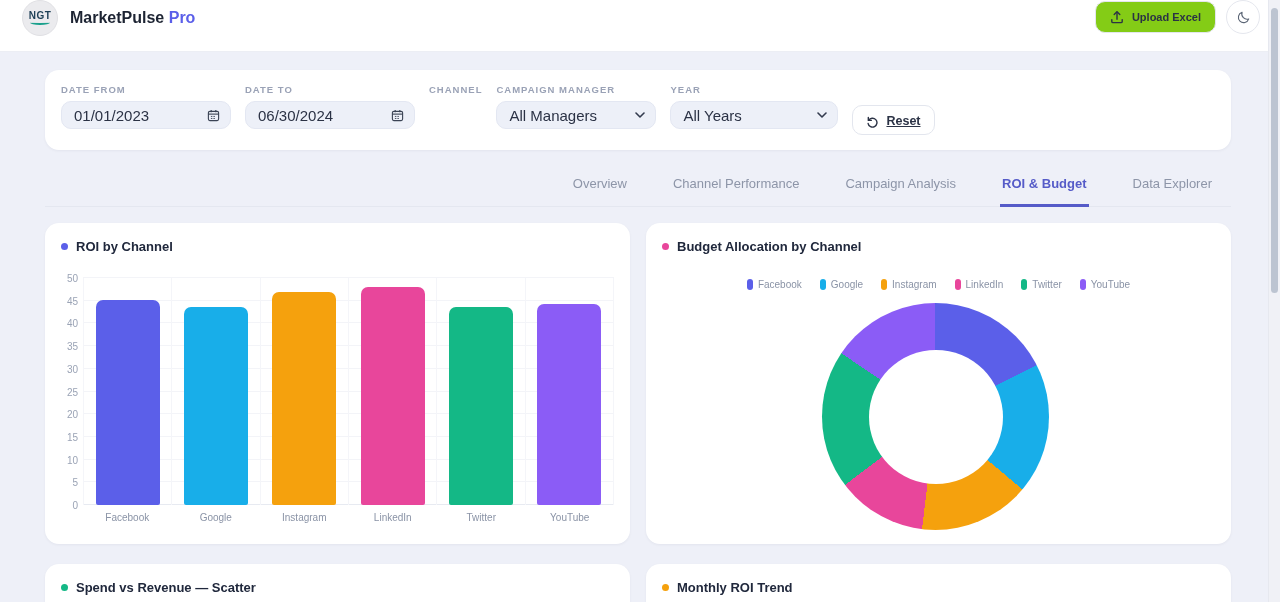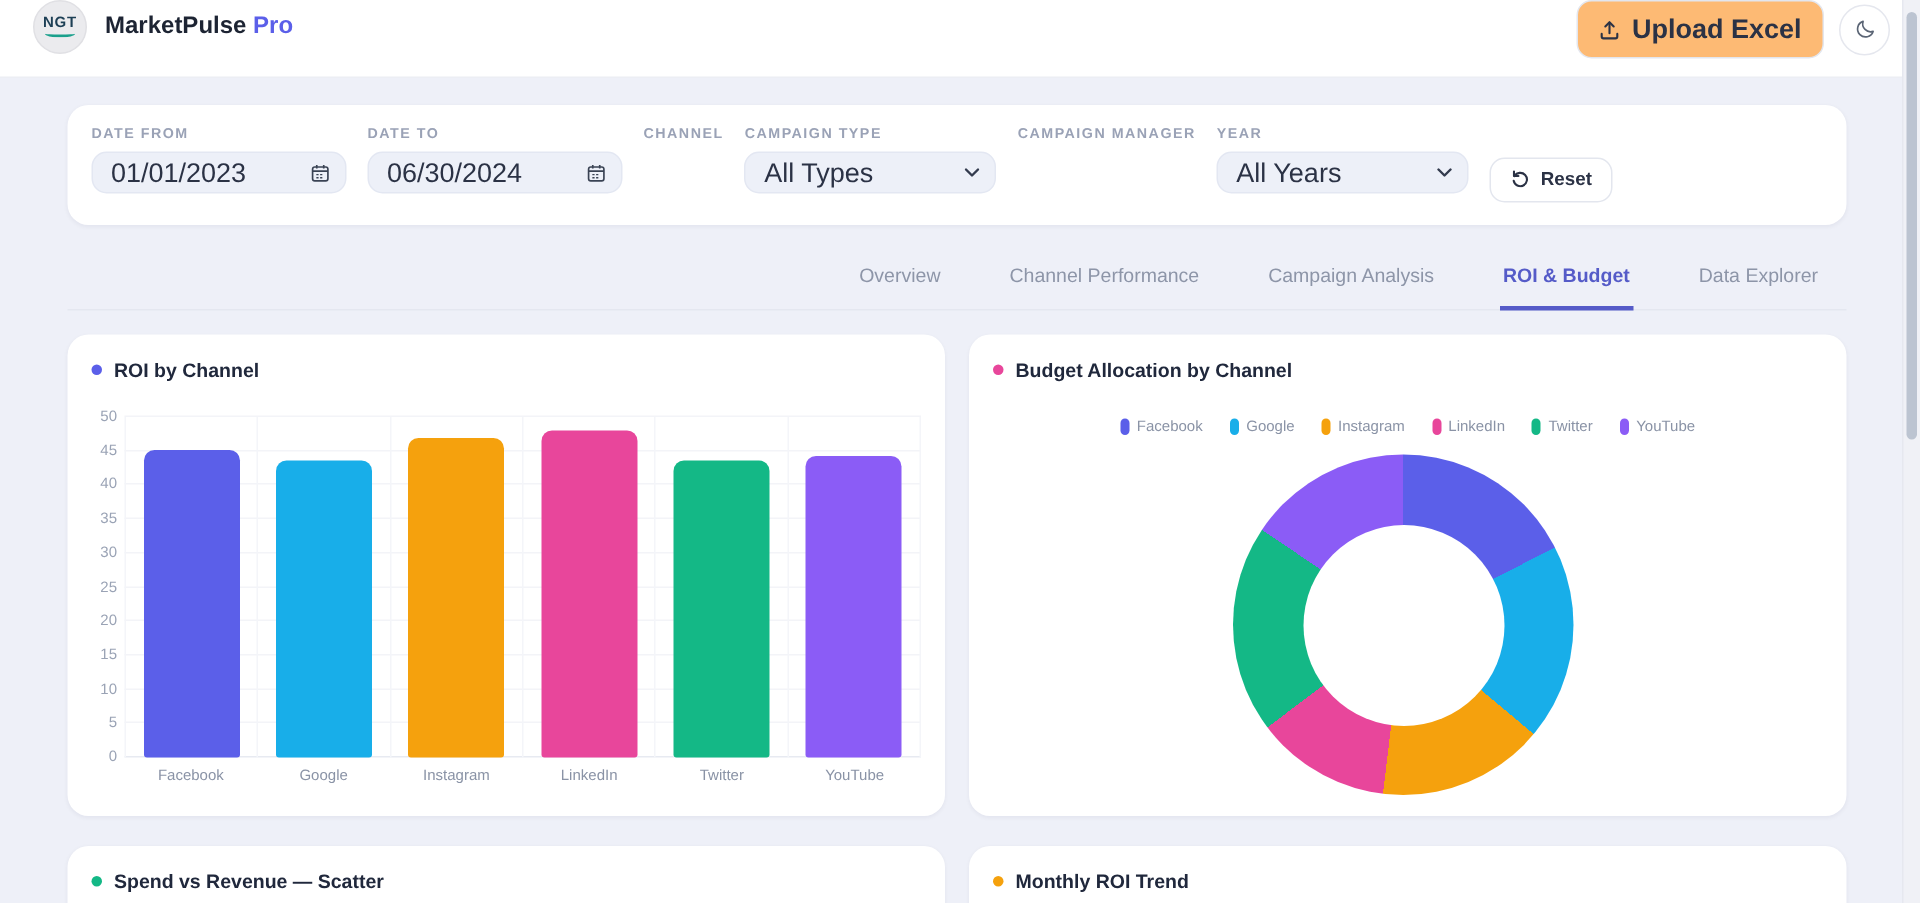--- a/index.html
+++ b/index.html
@@ -19,50 +19,50 @@
     width:36px; height:36px; border-radius:50%; background:#ebebee;
     border:1px solid #e0e0e4; display:flex; flex-direction:column;
     align-items:center; justify-content:center;
   }
   .logo-text { font-size:10px; font-weight:bold; color:#1d3f55; letter-spacing:.5px; line-height:10px; }
   .logo-swoosh { width:20px; height:5px; border-bottom:2px solid #1aa08c; border-radius:50%; margin-top:-1px; }
   .app-title { font-size:16px; font-weight:bold; color:#1d2433; }
   .app-title .accent { color:#5b5fe9; }
   .header-actions { display:flex; align-items:center; gap:10px; }
   .upload-btn {
-    display:flex; align-items:center; gap:8px; background:#fdba74;
+    display:flex; align-items:center; gap:8px; background:#84cc16;
     border:1px solid #e3e6ee; border-radius:10px; padding:8px 14px;
-    font-size:18px; font-weight:600; color:#2b3245; cursor:pointer;
+    font-size:11px; font-weight:600; color:#2b3245; cursor:pointer;
   }
   .theme-btn {
     width:34px; height:34px; border-radius:50%; background:#fff;
     border:1px solid #e5e7ee; display:flex; align-items:center; justify-content:center; cursor:pointer;
   }
   
   .content { padding:18px 49px 0 45px; }
   .card {
     background:#fff; border-radius:14px;
     box-shadow:0 1px 3px rgba(20,25,60,0.05);
   }
   
   .filter-card { display:flex; align-items:flex-start; gap:14px; padding:14px 16px 14px 16px; height:80px; }
   .filter-group { display:flex; flex-direction:column; gap:6px; }
   .filter-label {
     font-size:9.5px; font-weight:700; letter-spacing:1px; color:#9aa2b6; text-transform:uppercase;
   }
   .filter-field {
     height:28px; background:#edf0f8; border:1px solid #e3e7f2; border-radius:10px;
     display:flex; align-items:center; justify-content:space-between;
-    padding:0 10px 0 12px; font-size:18px; color:#2b3245; cursor:pointer;
+    padding:0 10px 0 12px; font-size:15px; color:#2b3245; cursor:pointer;
   }
   .w170{width:170px;} .w160{width:160px;} .w168{width:168px;}
   .reset-btn {
-    margin-top:21px; display:flex; align-items:flex-start; gap:7px; background:#fff;
+    margin-top:21px; display:flex; align-items:flex-end; gap:7px; background:#fff;
     border:1px solid #e3e6ee; border-radius:10px; padding:6px 13px;
-    font-size:12.5px; font-weight:600; color:#2b3245; cursor:pointer; height:30px;
+    font-size:12.5px; font-weight:600; color:#2b3245; cursor:pointer; height:30px;text-decoration:underline;
   }
   
   .tabs {
     display:flex; gap:42px; margin-top:20px; padding:0 17px;
     border-bottom:1px solid #e4e7f0;
     justify-content:flex-end;
   }
   .tab {
     font-size:13px; color:#8d95a8; padding:6px 2px 13px 2px; cursor:pointer;
     border-bottom:3px solid transparent; margin-bottom:-1px; font-weight:500;
@@ -184,32 +184,29 @@
               <path d="M4.5 1v2.6M9.5 1v2.6"></path>
               <path d="M4.2 8h1.6M6.9 8h1.6M4.2 10.2h1.6M6.9 10.2h1.6" stroke-width="1"></path>
           </svg>
         </span>
       </div>
     </div>
     <div class="filter-group">
       <span class="filter-label">Channel</span>
     </div>
     <div class="filter-group">
-      <span class="filter-label">Campaign Type</span>
-      <div class="filter-field w168">
-        <span>All Types</span>
+      <span class="filter-label">Campaign Manager</span>
+      <div class="filter-field w160">
+        <span>All Managers</span>
         <span class="icon">
           <svg width="10" height="6" viewBox="0 0 10 6" fill="none" stroke="#333b4e" stroke-width="1.6" stroke-linecap="round" stroke-linejoin="round">
               <path d="M1 1l4 4 4-4"></path>
             </svg>
         </span>
       </div>
-    </div>
-    <div class="filter-group">
-      <span class="filter-label">Campaign Manager</span>
     </div>
     <div class="filter-group">
       <span class="filter-label">Year</span>
       <div class="filter-field w168">
         <span>All Years</span>
         <span class="icon">
           <svg width="10" height="6" viewBox="0 0 10 6" fill="none" stroke="#333b4e" stroke-width="1.6" stroke-linecap="round" stroke-linejoin="round">
               <path d="M1 1l4 4 4-4"></path>
             </svg>
         </span>

